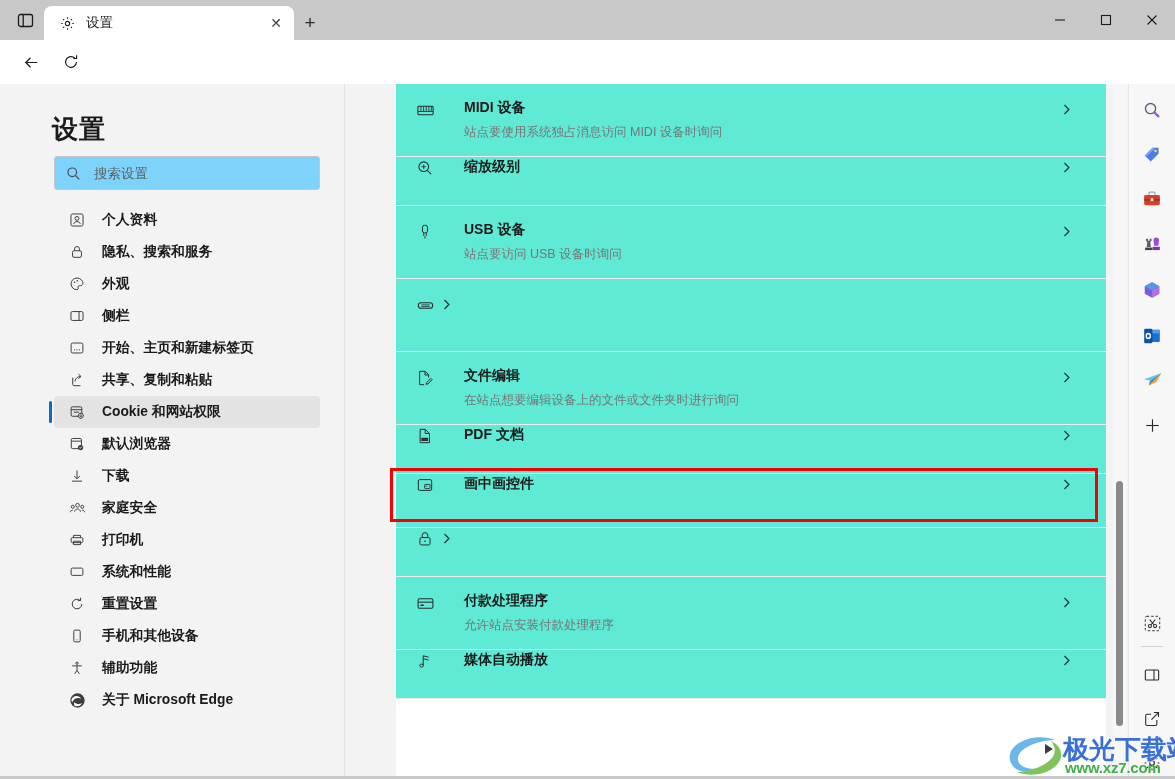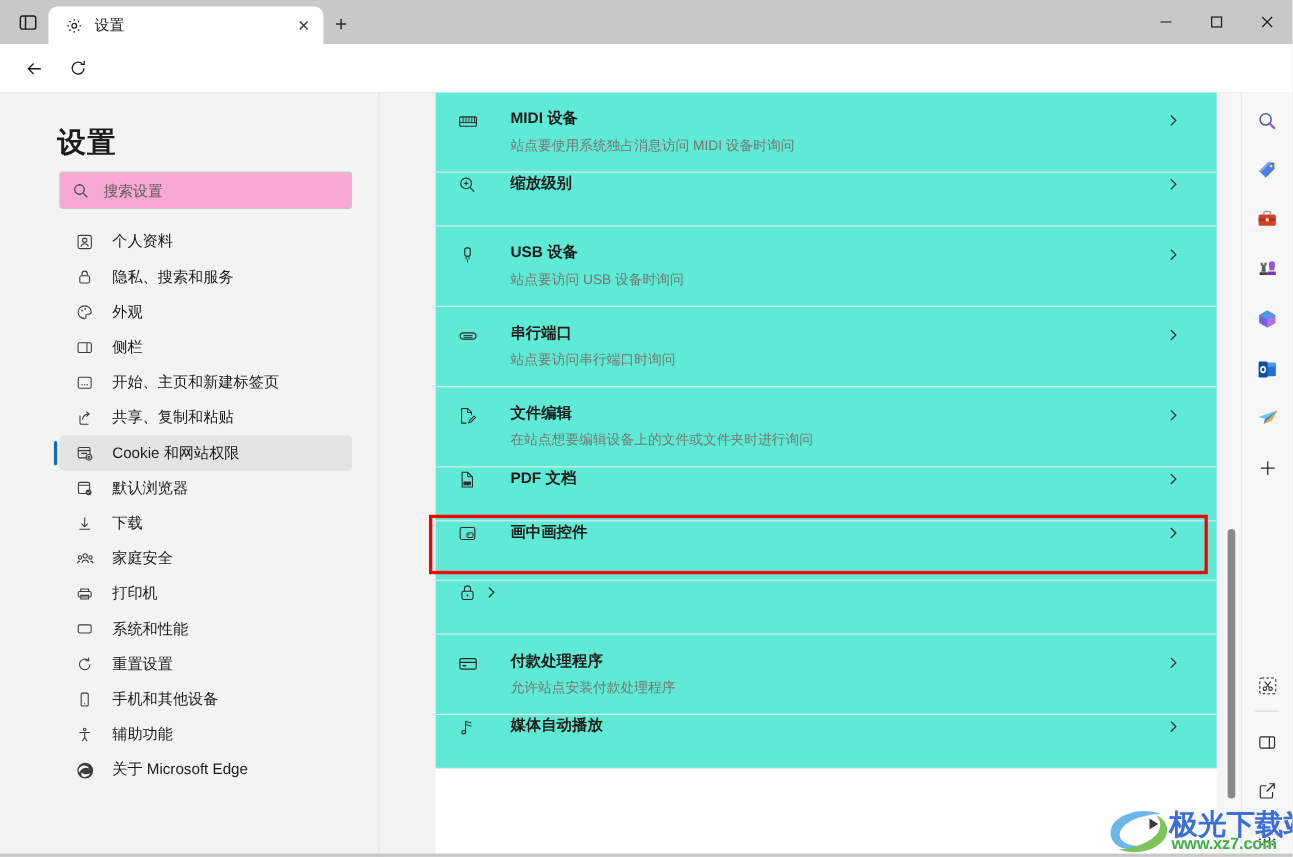--- a/index.html
+++ b/index.html
@@ -109,37 +109,38 @@
     background: #f3f3f3;
     border-right: 1px solid #e3e3e3;
   }
   .nav-title {
     position: absolute; left: 52px; top: 28px;
     font-size: 26px; font-weight: 700; color: #1b1b1b;
     letter-spacing: 1px;
   }
   .search-box {
     position: absolute; left: 54px; top: 72px; width: 266px; height: 34px;
-    background: #f9a8d4; border: 1px solid #c7c7c7; border-radius: 3px;
+    background: #7dd3fc; border: 1px solid #c7c7c7; border-radius: 3px;
     display:flex; align-items:center; padding: 0 10px;
   }
   .search-box .mag { width: 17px; height: 17px; flex:0 0 17px; display:flex;align-items:center;justify-content:center;}
   .search-box input {
     border: none; outline: none; background: transparent;
     margin-left: 12px; font-size: 13.5px; color: #5d5d5d; width: 200px;
     font-family: "Liberation Sans", "DejaVu Sans", sans-serif;
   }
   .search-box input::placeholder { color: #5d5d5d; }
 
   .nav-list { position: absolute; left: 54px; top: 120px; width: 266px; }
   .nav-item {
     position: relative;
     height: 32px; display: flex; align-items: center;
     border-radius: 4px; padding-left: 14px;
     margin-bottom: 0;
+    font-weight: bold;
   }
   .nav-item.active { background: #e3e3e3; }
   .nav-item.active::before {
     content: ""; position: absolute; left: -5px; top: 5px;
     width: 3px; height: 22px; background: #0f6cbd; border-radius: 2px;
   }
   .nav-ico { width: 18px; height: 18px; flex:0 0 18px; display:flex;align-items:center;justify-content:center; color:#3c3c3c;}
   .nav-label { margin-left: 16px; font-size: 13.8px; color: #1b1b1b; white-space: nowrap; }
 
   
@@ -618,24 +619,20 @@
         </span>
       </div>
 
       <div class="row tall">
         <span class="row-ico">
           <svg width="19" height="19" viewBox="0 0 20 20" fill="none" stroke="#2b2b2b" stroke-width="1.1">
             <rect x="2.4" y="7" width="15.2" height="6" rx="3"></rect>
             <line x1="5.6" y1="9.4" x2="14.4" y2="9.4" stroke-width=".9"></line>
             <line x1="5.6" y1="11.2" x2="14.4" y2="11.2" stroke-width=".9"></line>
           </svg>
-        </span>
-        <span class="row-text">
-          <span class="row-title">串行端口</span>
-          <div class="row-desc">站点要访问串行端口时询问</div>
         </span>
         <span class="row-chev">
           <svg width="13" height="13" viewBox="0 0 14 14" fill="none" stroke="#323232" stroke-width="1.3">
               <path d="M4.8 2.2L9.6 7l-4.8 4.8"></path>
             </svg>
         </span>
       </div>
 
       <div class="row tall">
         <span class="row-ico">

